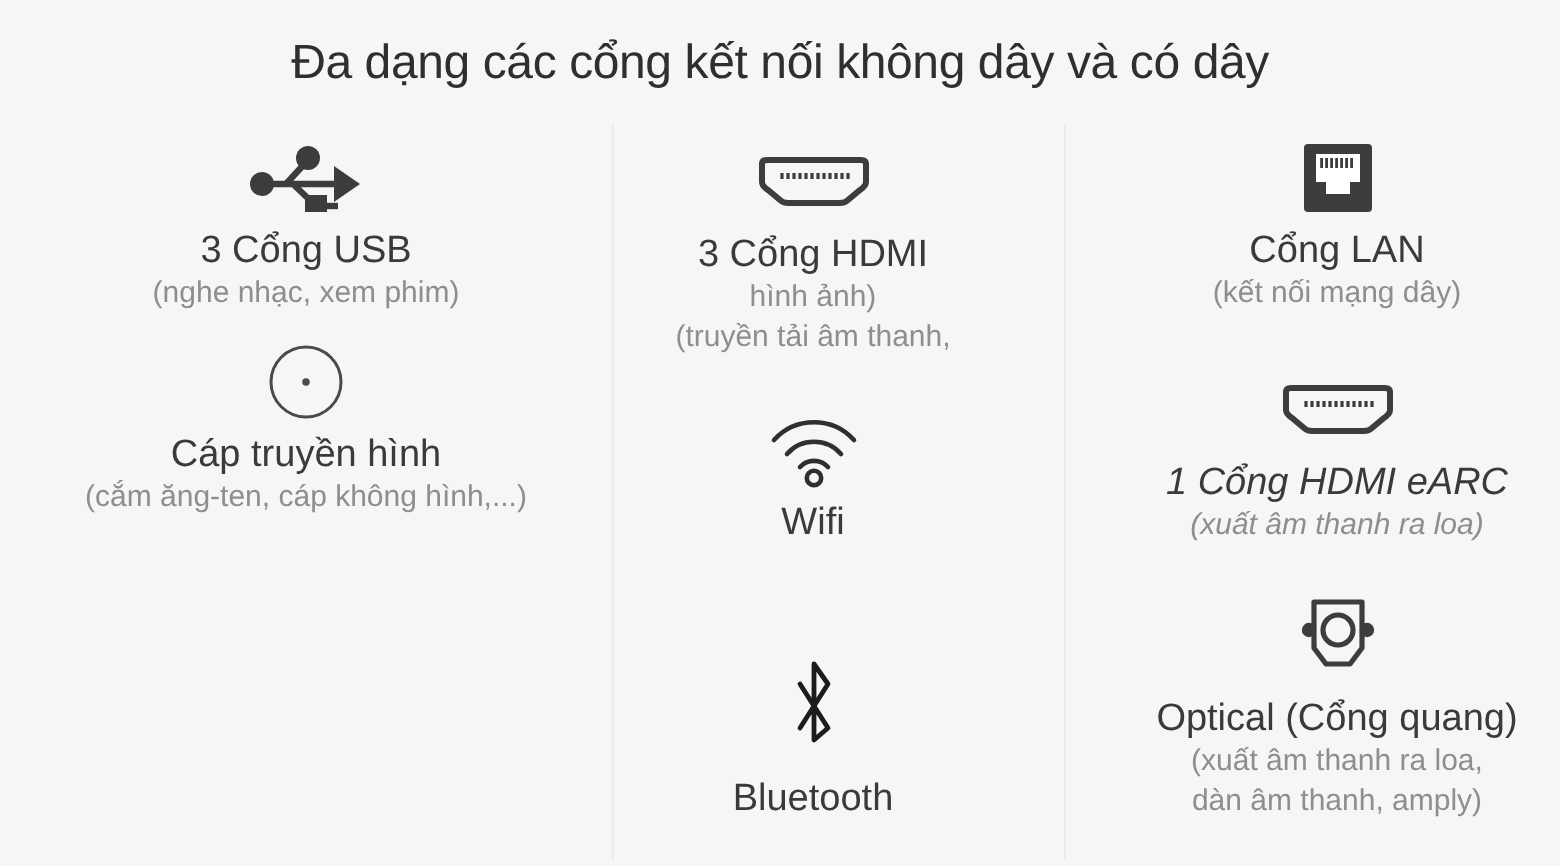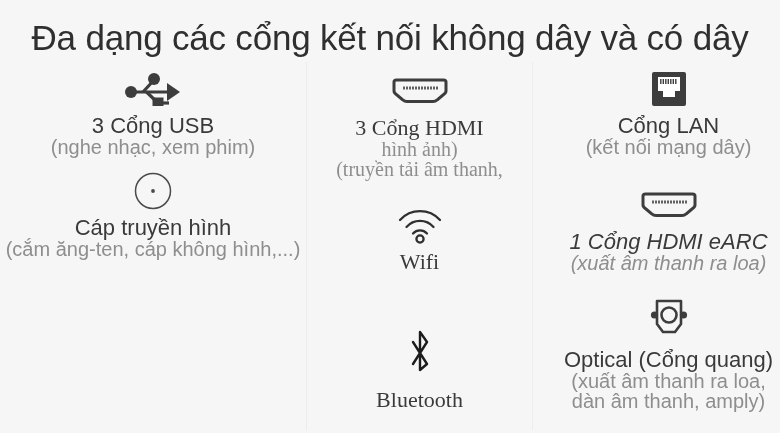--- a/index.html
+++ b/index.html
@@ -13,21 +13,21 @@
   .infographic{
     position:relative;
     width:780px;height:433px;
     background:#f6f6f6;
   }
   
   .title{
     position:absolute;
     left:0;top:18px;width:780px;
     text-align:center;
-    font-size:35px;
+    font-size:24px;
     font-weight:400;
     letter-spacing:-0.2px;
     color:#2f2f2f;
     white-space:nowrap;
   }
   
   .divider{
     position:absolute;
     top:62px;
     width:1px;height:368px;
@@ -36,43 +36,43 @@
   .divider.d1{left:306px;}
   .divider.d2{left:532px;}
 
   
   .col{
     position:absolute;
     top:62px;
     height:371px;
   }
   .col-1{left:0;width:306px;}
-  .col-2{left:307px;width:225px;font-family:Liberation Serif, serif;}
+  .col-2{left:294px;width:225px;}
   .col-3{left:545px;width:247px;}
 
   .cell{
     position:absolute;
     left:0;width:100%;
     text-align:center;
   }
   .icon-wrap{
     display:flex;
     align-items:center;
     justify-content:center;
     height:42px;
     margin-bottom:5px;
   }
   .label{
-    font-size:22px;
+    font-size:19px;
     color:#3a3a3a;
     line-height:22px;
     white-space:nowrap;
   }
   .sub{
-    font-size:20px;
+    font-size:15px;
     color:#8e8e8e;
     line-height:20px;
   }
   .sub span{display:block;white-space:nowrap;}
 
   
   .c1a{top:6px;}
   .c1b{top:108px;}
   .c1c{top:240px;}
   

